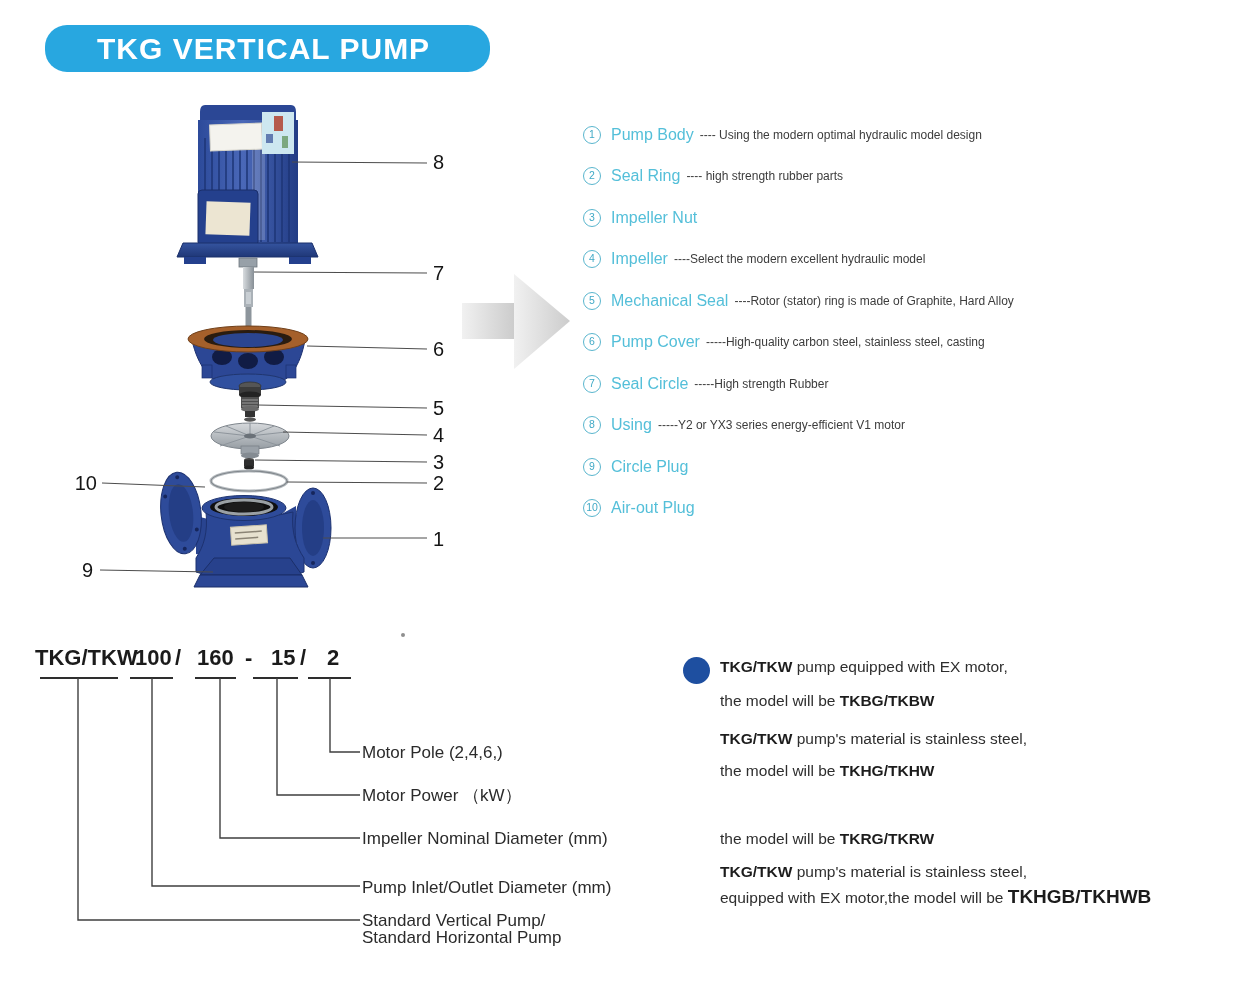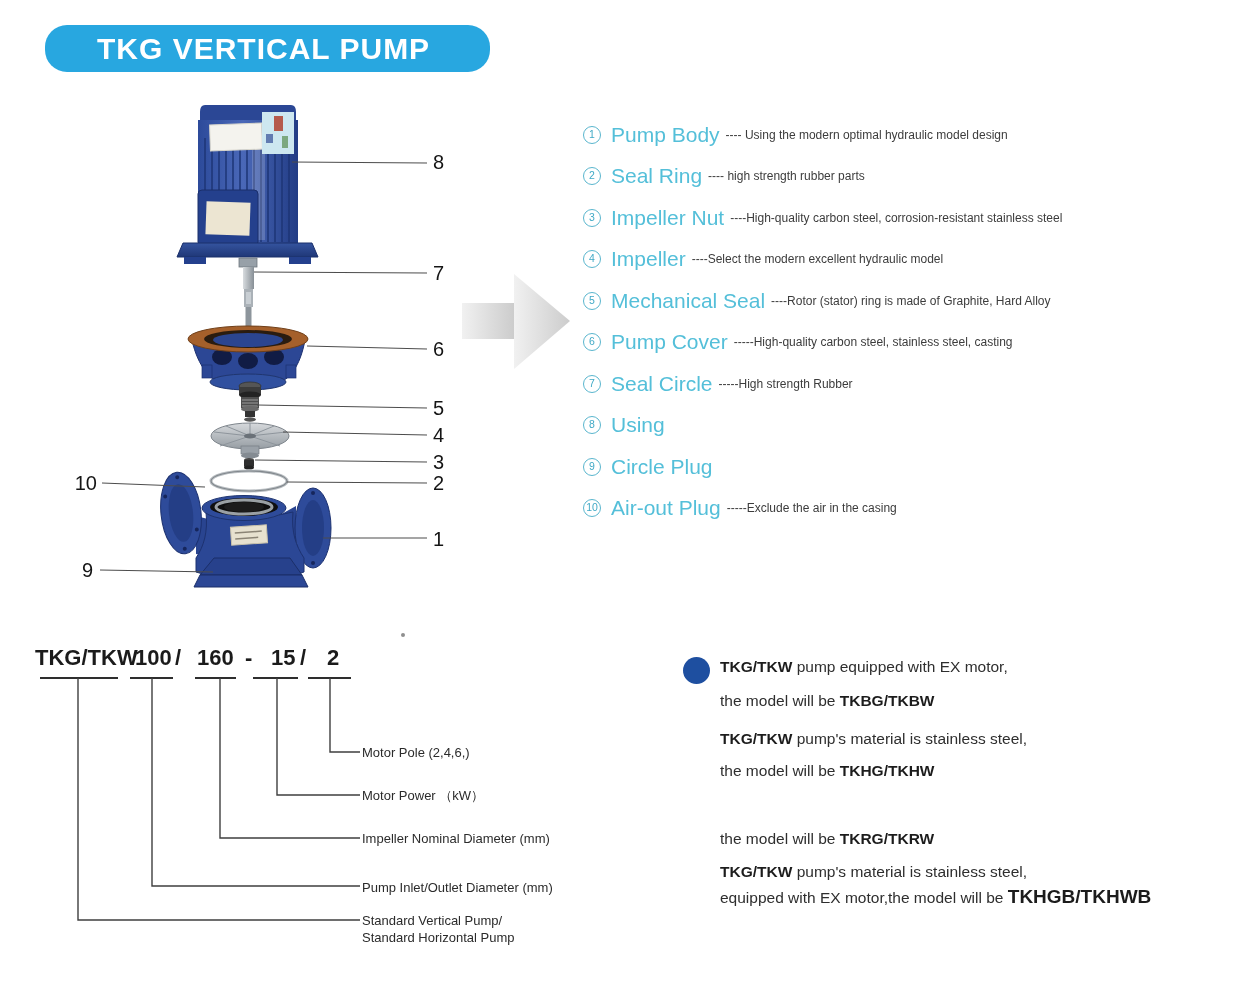--- a/index.html
+++ b/index.html
@@ -16,27 +16,27 @@
   .diagram{position:absolute;left:0;top:80px;}
   .cnum{font-size:20px;fill:#151515;font-family:"Liberation Sans",sans-serif;}
   .cline{stroke:#4d4d4d;stroke-width:1.2;fill:none;}
 
   
   .parts{position:absolute;left:583px;top:124px;display:flex;flex-direction:column;gap:20.5px;}
   .part-row{display:flex;align-items:center;height:21px;white-space:nowrap;}
   .pnum{flex:0 0 auto;width:18px;height:18px;border:1.5px solid #5ab6ce;border-radius:50%;
         color:#3fa9c6;font-size:10.5px;line-height:15.5px;text-align:center;
         box-sizing:border-box;margin-right:10px;}
-  .pname{color:#54bfd9;font-size:21px;margin-right:6px;}
+  .pname{color:#54bfd9;font-size:16px;margin-right:6px;}
   .pdesc{color:#3c3c3c;font-size:12px;}
 
   
   .modelcode{position:absolute;left:30px;top:628px;width:660px;height:345px;}
   .seg{position:absolute;top:17px;font-size:22px;font-weight:bold;color:#1b1b1b;white-space:nowrap;}
-  .mlabel{position:absolute;left:332px;font-size:13px;color:#2b2b2b;white-space:nowrap;line-height:17px;}
+  .mlabel{position:absolute;left:332px;font-size:17px;color:#2b2b2b;white-space:nowrap;line-height:17px;}
   .tree{position:absolute;left:0;top:0;}
   .tline{stroke:#3f3f3f;stroke-width:1.4;fill:none;}
   .tunder{stroke:#2e2e2e;stroke-width:2.2;fill:none;}
 
   
   .notes{position:absolute;left:683px;top:645px;width:540px;height:290px;}
   .bullet{position:absolute;left:0;top:12px;width:27px;height:27px;border-radius:50%;background:#1e4fa0;}
   .note-line{position:absolute;left:37px;font-size:15.5px;color:#2e2e2e;white-space:nowrap;}
   .note-line b{font-weight:bold;color:#1c1c1c;}
   .note-line .code.big{font-size:19px;}
@@ -233,21 +233,20 @@
         <span class="pdesc">---- Using the modern optimal hydraulic model design</span>
       </div>
     <div class="part-row">
         <span class="pnum">2</span>
         <span class="pname">Seal Ring</span>
         <span class="pdesc">---- high strength rubber parts</span>
       </div>
     <div class="part-row">
         <span class="pnum">3</span>
         <span class="pname">Impeller Nut</span>
-        <span class="pdesc">----High-quality carbon steel, corrosion-resistant stainless steel</span>
       </div>
     <div class="part-row">
         <span class="pnum">4</span>
         <span class="pname">Impeller</span>
         <span class="pdesc">----Select the modern excellent hydraulic model</span>
       </div>
     <div class="part-row">
         <span class="pnum">5</span>
         <span class="pname">Mechanical Seal</span>
         <span class="pdesc">----Rotor (stator) ring is made of Graphite, Hard Alloy</span>
@@ -258,29 +257,29 @@
         <span class="pdesc">-----High-quality carbon steel, stainless steel, casting</span>
       </div>
     <div class="part-row">
         <span class="pnum">7</span>
         <span class="pname">Seal Circle</span>
         <span class="pdesc">-----High strength Rubber</span>
       </div>
     <div class="part-row">
         <span class="pnum">8</span>
         <span class="pname">Using</span>
+        <span class="pdesc">-----Y2 or YX3 series energy-efficient V1 motor</span>
       </div>
     <div class="part-row">
         <span class="pnum">9</span>
         <span class="pname">Circle Plug</span>
       </div>
     <div class="part-row">
         <span class="pnum">10</span>
         <span class="pname">Air-out Plug</span>
-        <span class="pdesc">-----Exclude the air in the casing</span>
       </div>
   </div>
 
   <div class="modelcode">
     <span class="seg" style="left:5px">TKG/TKW</span>
     <span class="seg" style="left:105px">100</span>
     <span class="seg" style="left:145px">/</span>
     <span class="seg" style="left:167px">160</span>
     <span class="seg" style="left:215px">-</span>
     <span class="seg" style="left:241px">15</span>

